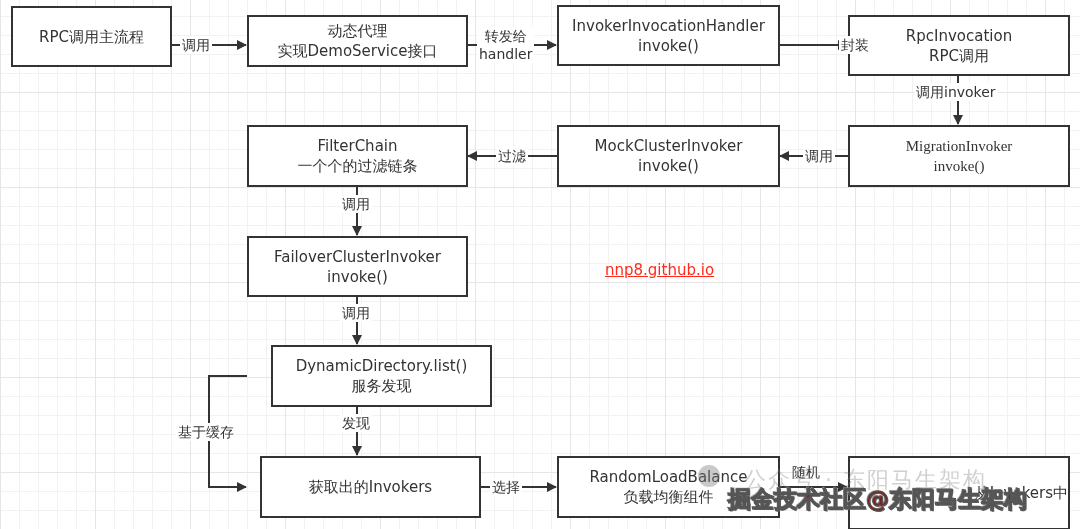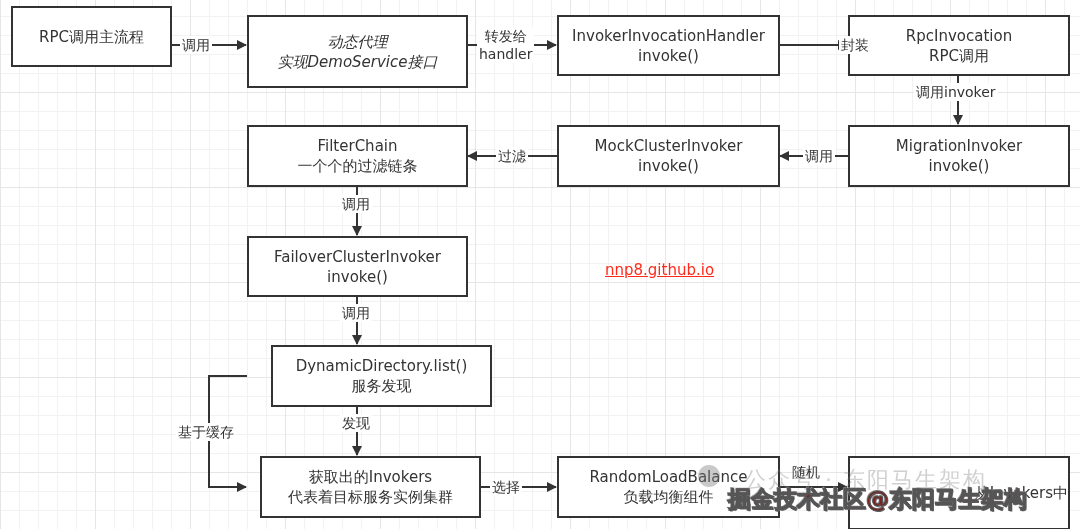--- a/index.html
+++ b/index.html
@@ -65,57 +65,56 @@
     <line x1="357" y1="406" x2="357" y2="455" marker-end="url(#ah)"></line>
     <polyline points="247,376 209,376 209,487 246,487" marker-end="url(#ah)"></polyline>
     <line x1="467" y1="487" x2="556" y2="487" marker-end="url(#ah)"></line>
     <line x1="779" y1="487" x2="847" y2="487" marker-end="url(#ah)"></line>
   </g>
 </svg>
 
 <div class="node" style="left:11px;top:6px;width:161px;height:61px;">
   <span>RPC调用主流程</span>
 </div>
-<div class="node" style="left:247px;top:15px;width:221px;height:73px;font-style:italic;">
+<div class="node" style="left:247px;top:15px;width:221px;height:52px;">
   <span>动态代理</span>
   <span>实现DemoService接口</span>
 </div>
-<div class="node" style="left:557px;top:15px;width:223px;height:61px;">
+<div class="node" style="left:557px;top:5px;width:223px;height:61px;">
   <span>InvokerInvocationHandler</span>
   <span>invoke()</span>
 </div>
 <div class="node" style="left:848px;top:15px;width:222px;height:61px;">
   <span>RpcInvocation</span>
   <span>RPC调用</span>
 </div>
 
 <div class="node" style="left:247px;top:125px;width:221px;height:62px;">
   <span>FilterChain</span>
   <span>一个个的过滤链条</span>
 </div>
 <div class="node" style="left:557px;top:125px;width:223px;height:62px;">
   <span>MockClusterInvoker</span>
   <span>invoke()</span>
 </div>
-<div class="node" style="left:848px;top:125px;width:222px;height:62px;">
+<div class="node" style="left:848px;top:125px;width:222px;height:62px;font-family:Liberation Serif, serif;">
   <span>MigrationInvoker</span>
   <span>invoke()</span>
 </div>
 
 <div class="node" style="left:247px;top:236px;width:221px;height:61px;">
   <span>FailoverClusterInvoker</span>
   <span>invoke()</span>
 </div>
 <div class="node" style="left:247px;top:345px;width:221px;height:62px;margin-left:24px;">
   <span>DynamicDirectory.list()</span>
   <span>服务发现</span>
 </div>
 <div class="node" style="left:260px;top:456px;width:221px;height:62px;">
   <span>获取出的Invokers</span>
-  <span>代表着目标服务实例集群</span>
 </div>
 <div class="node" style="left:557px;top:456px;width:223px;height:62px;">
   <span>RandomLoadBalance</span>
   <span>负载均衡组件</span>
 </div>
 <div class="node" style="left:848px;top:456px;width:222px;height:74px;align-items:flex-end;">
   <span>从Invokers中</span>
   <span></span>
 </div>
 

